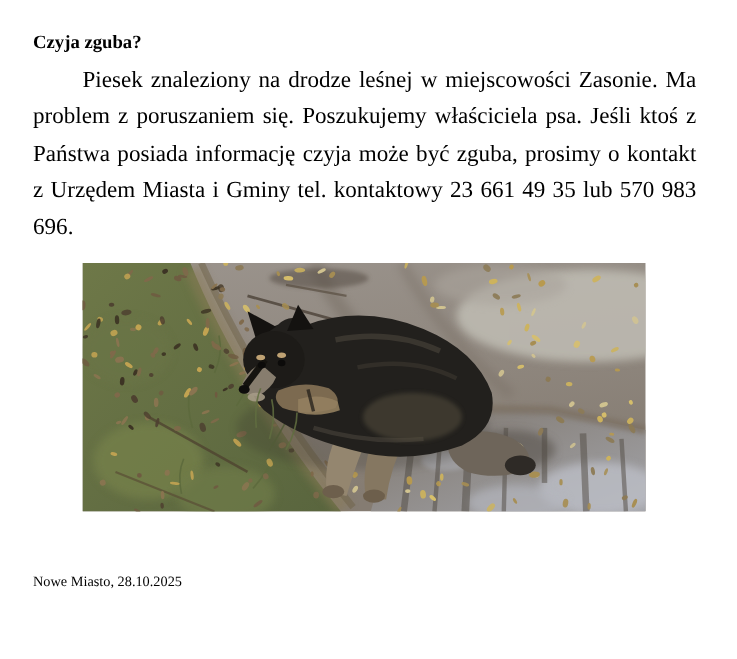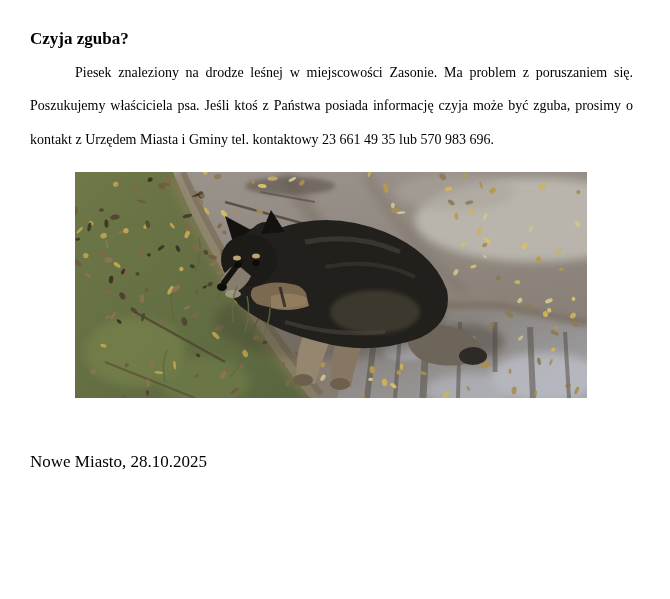--- a/index.html
+++ b/index.html
@@ -18,35 +18,35 @@
     padding: 22px 37px 0 30px;
   }
   .doc-title {
     margin: 0;
     font-size: 17px;
     line-height: 33.5px;
     font-weight: bold;
   }
   p.body-par {
     margin: 0;
-    font-size: 14px;
+    font-size: 21px;
     line-height: 33.5px;
     text-align: justify;
     text-indent: 45px;
   }
   figure.photo {
     margin: 16px 0 0 45px;
     padding: 0;
     width: 512px;
     height: 226px;
     line-height: 0;
   }
   p.dateline {
     margin: 47px 0 0 0;
-    font-size: 17px;
+    font-size: 13px;
     line-height: 33.5px;
   }
 </style>
 </head>
 <body>
 
 <div class="page">
 
   <h1 class="doc-title">Czyja zguba?</h1>
 

